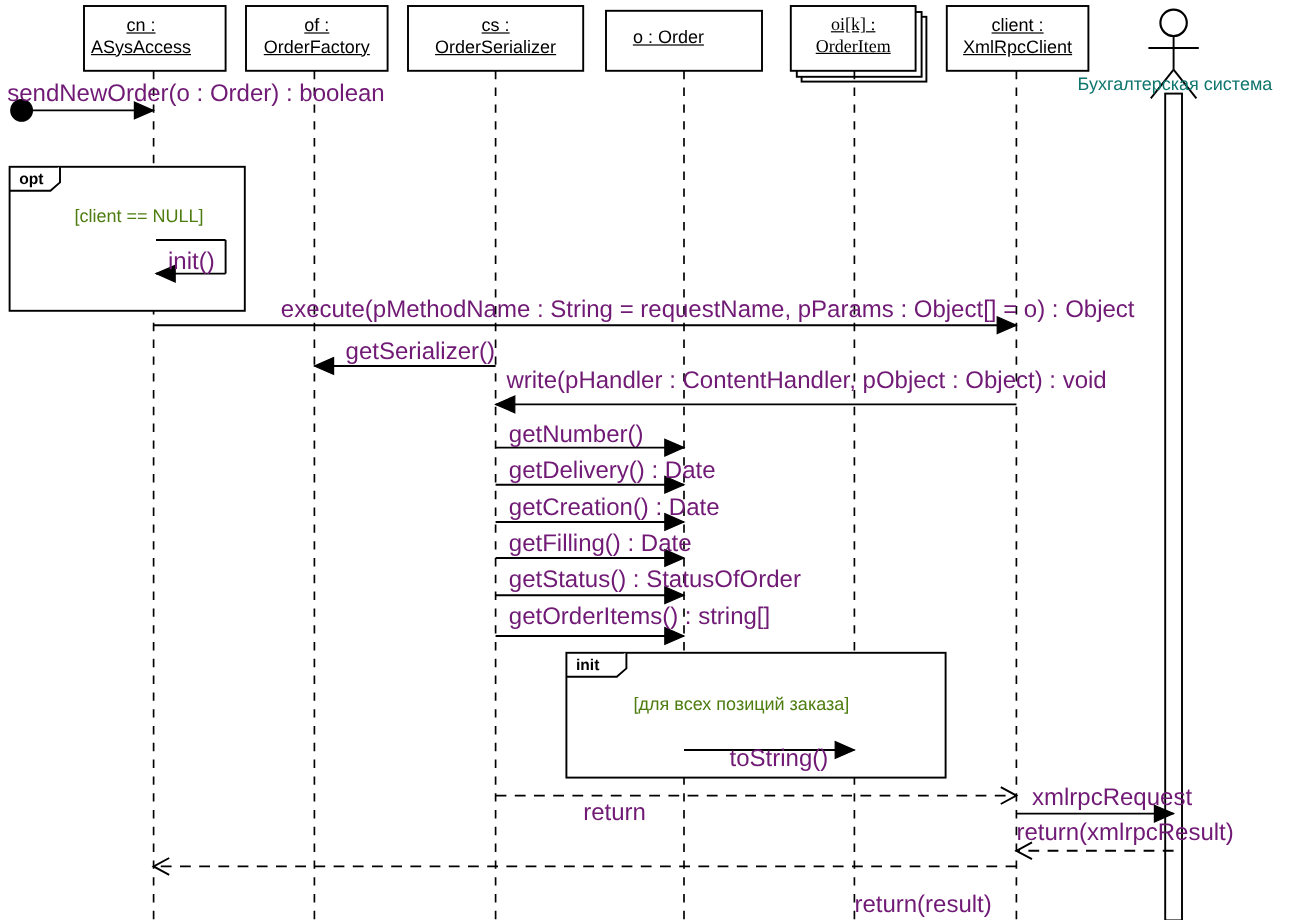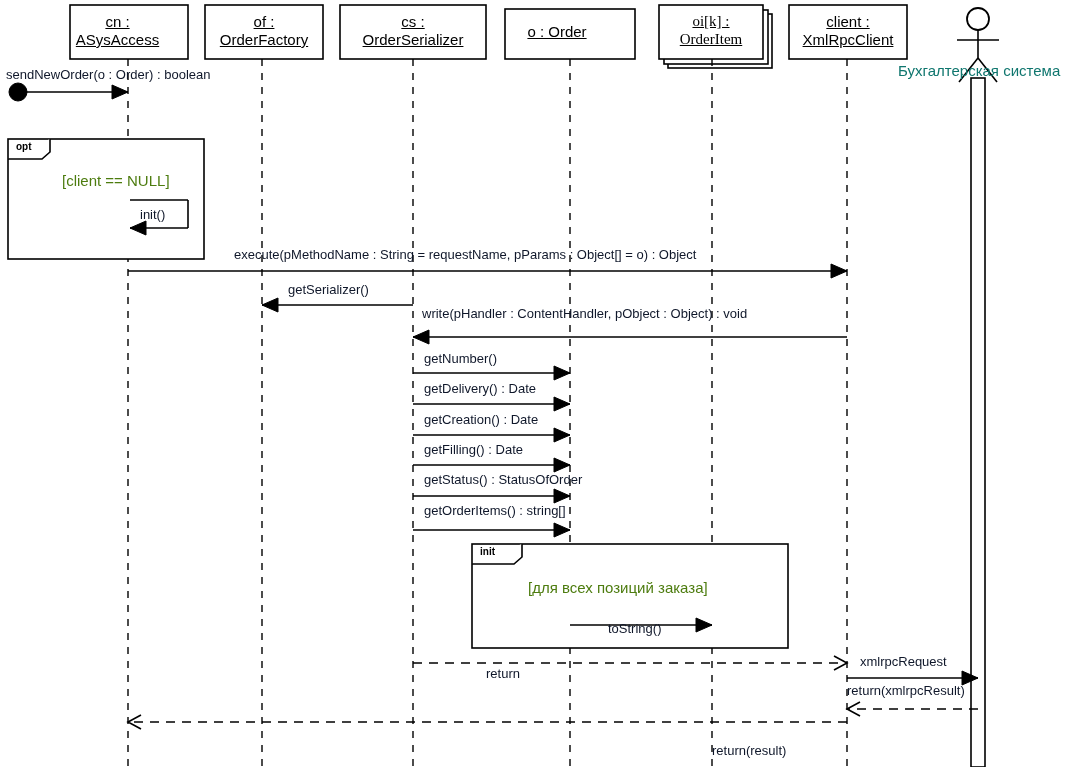--- a/index.html
+++ b/index.html
@@ -1,23 +1,23 @@
 <!DOCTYPE html>
 <html><head>
 <meta charset="utf-8">
 <style>
   html,body{margin:0;padding:0;background:#ffffff;}
   body{width:1076px;height:767px;overflow:hidden;
        font-family:"Liberation Sans","DejaVu Sans",sans-serif;}
   #diagram{position:relative;width:1076px;height:767px;}
   svg{position:absolute;left:0;top:0;}
-  .lbl{position:absolute;font-size:13px;color:#0f172a;white-space:nowrap;line-height:1.05;}
+  .lbl{position:absolute;font-size:20px;color:#701a75;white-space:nowrap;line-height:1.05;}
   .hdr{position:absolute;text-align:center;font-size:15px;color:#000;line-height:1.18;}
   .hdr span{text-decoration:underline;display:block;}
-  .frag-kw{position:absolute;font-size:10px;font-weight:bold;color:#000;}
+  .frag-kw{position:absolute;font-size:13px;font-weight:bold;color:#000;}
   .guard{position:absolute;font-size:15px;color:#4d7c0f;white-space:nowrap;}
   .actor-lbl{position:absolute;font-size:15px;color:#0f766e;white-space:nowrap;}
 </style>
 </head>
 <body>
 
 <div id="diagram">
   <svg id="canvas" width="1076" height="767">
       <rect x="70" y="5" width="118" height="54" fill="#fff" stroke="#000000" stroke-width="1.6"></rect>
       <line x1="128" y1="59" x2="128" y2="767" stroke="#000000" stroke-width="1.4" stroke-dasharray="7,7"></line>

